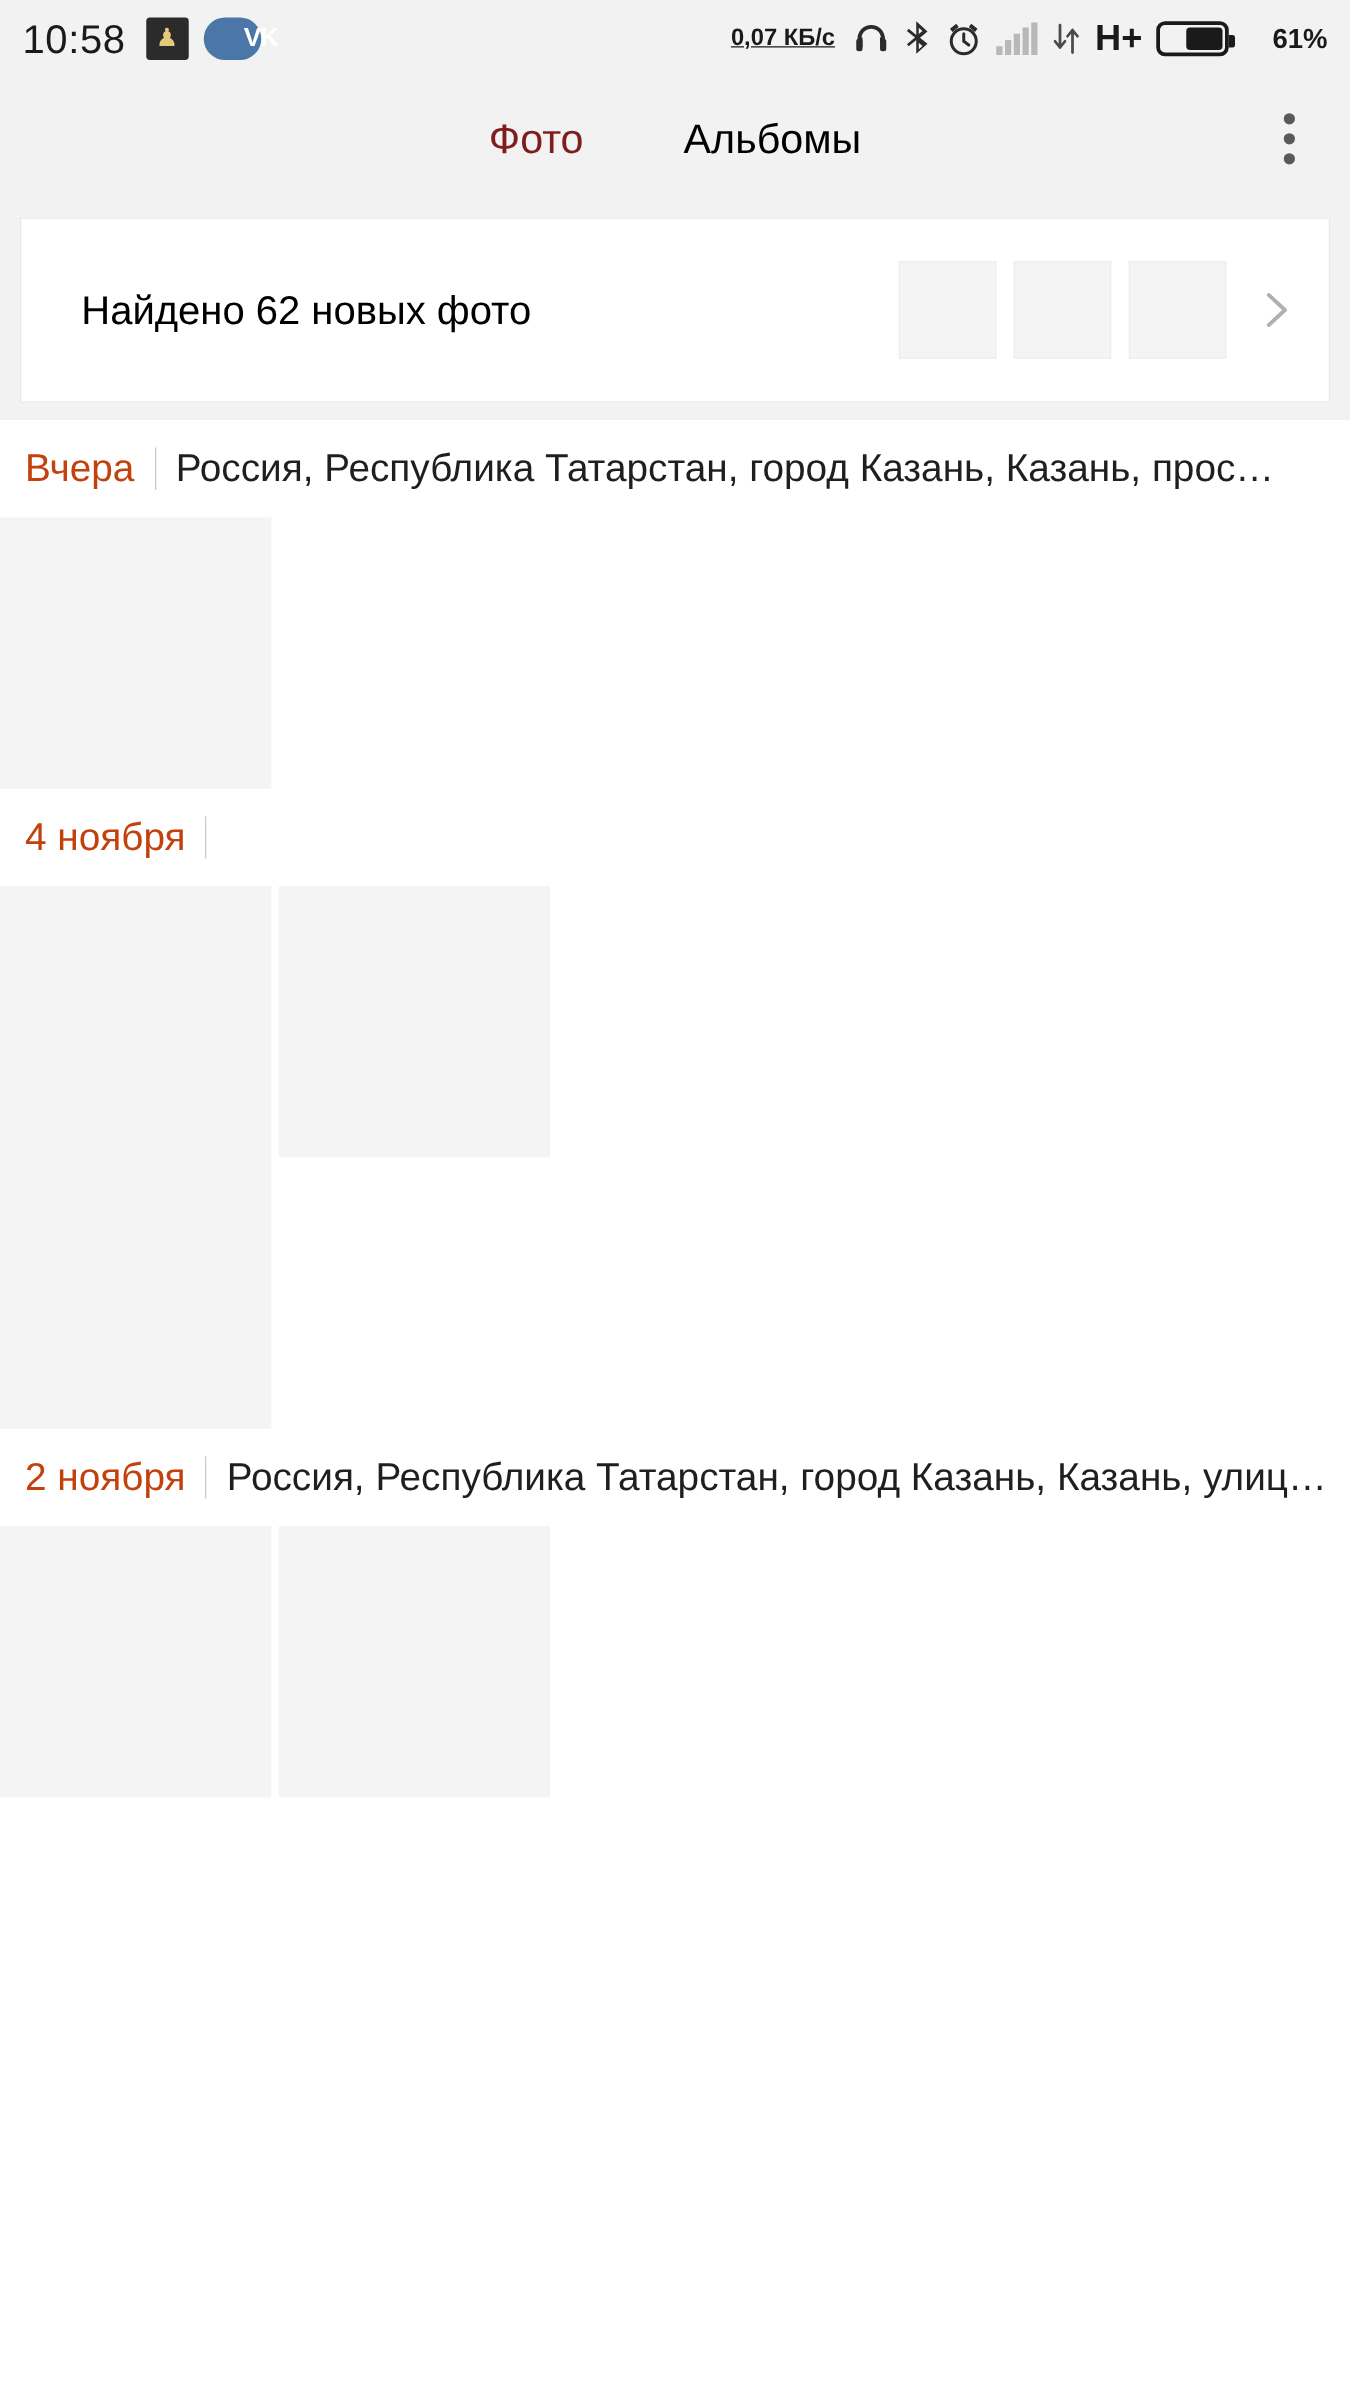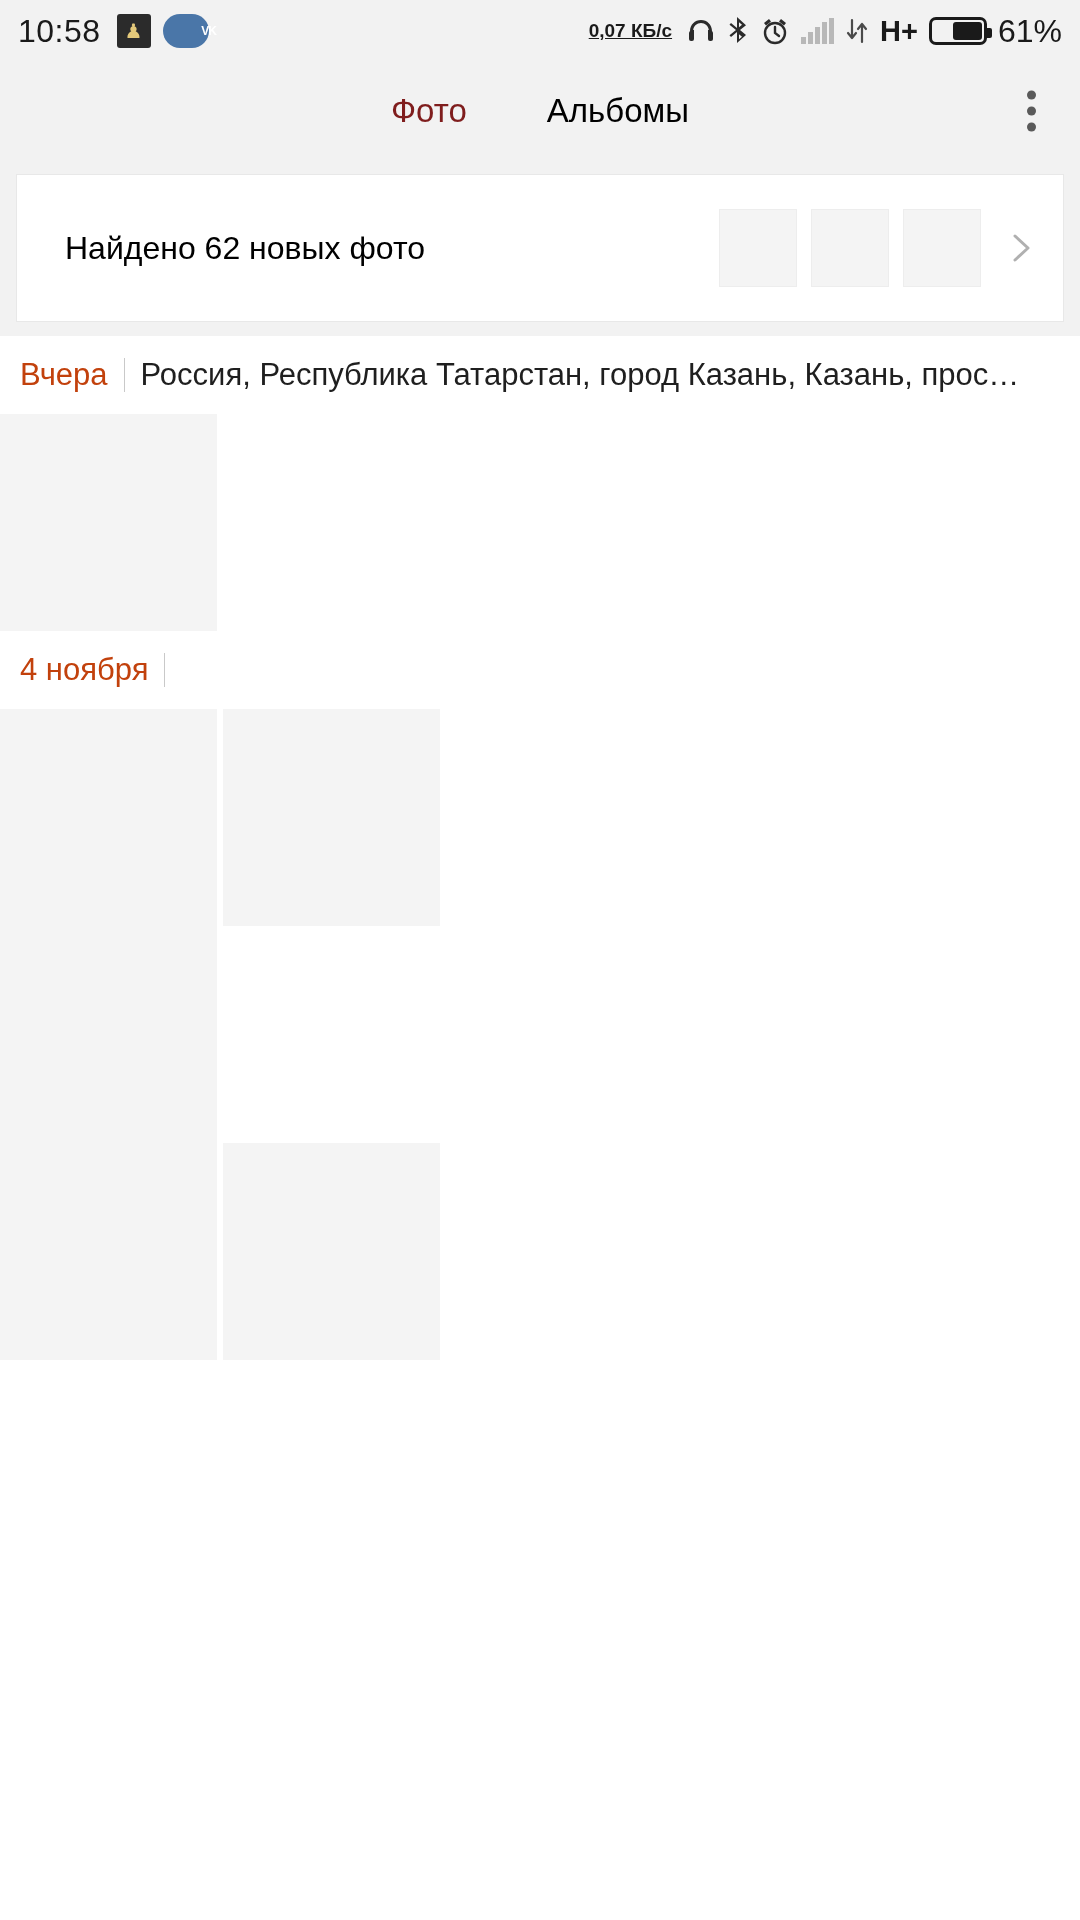--- a/index.html
+++ b/index.html
@@ -35,21 +35,21 @@
     color: #e4c97a;
     font-size: 20px;
     line-height: 1;
   }
   .app-icon-vk {
     width: 34px; height: 34px;
     background: #4a76a8;
     border-radius: 17px;
     display: flex; align-items: center; justify-content: center;
     color: #ffffff;
-    font-size: 12px;
+    font-size: 21px;
     font-weight: bold;
     letter-spacing: -1px;
     padding-left: 46px;
   }
   .status-spacer { flex: 1; }
   .status-right {
     display: flex;
     align-items: center;
     gap: 11px;
   }
@@ -90,21 +90,21 @@
     background: #1a1a1a;
     border-radius: 0 2px 2px 0;
   }
   .battery .fill {
     height: 100%;
     width: 61%;
     background: #1a1a1a;
     border-radius: 3px;
     margin-left: auto;
   }
-  .batt-pct { font-size: 32px; font-weight: normal; }
+  .batt-pct { font-size: 22px; font-weight: bold; margin-left: 24px; }
 
   
   .app-bar {
     height: 98px;
     background: #f2f2f2;
     display: flex;
     align-items: center;
     position: relative;
   }
   .tabs {
@@ -300,18 +300,23 @@
   </div>
   <div class="thumb-row">
     <div class="ph"></div>
     <div class="ph"></div>
   </div>
 
   <div class="thumb-row">
     <div class="ph"></div>
   </div>
 
+  <div class="section-header">
+    <span class="sec-date">2 ноября</span>
+    <span class="sec-div"></span>
+    <span class="sec-place">Россия, Республика Татарстан, город Казань, Казань, улиц…</span>
+  </div>
   <div class="thumb-row">
     <div class="ph"></div>
     <div class="ph"></div>
   </div>
 
 </div>
 
 </body></html>

